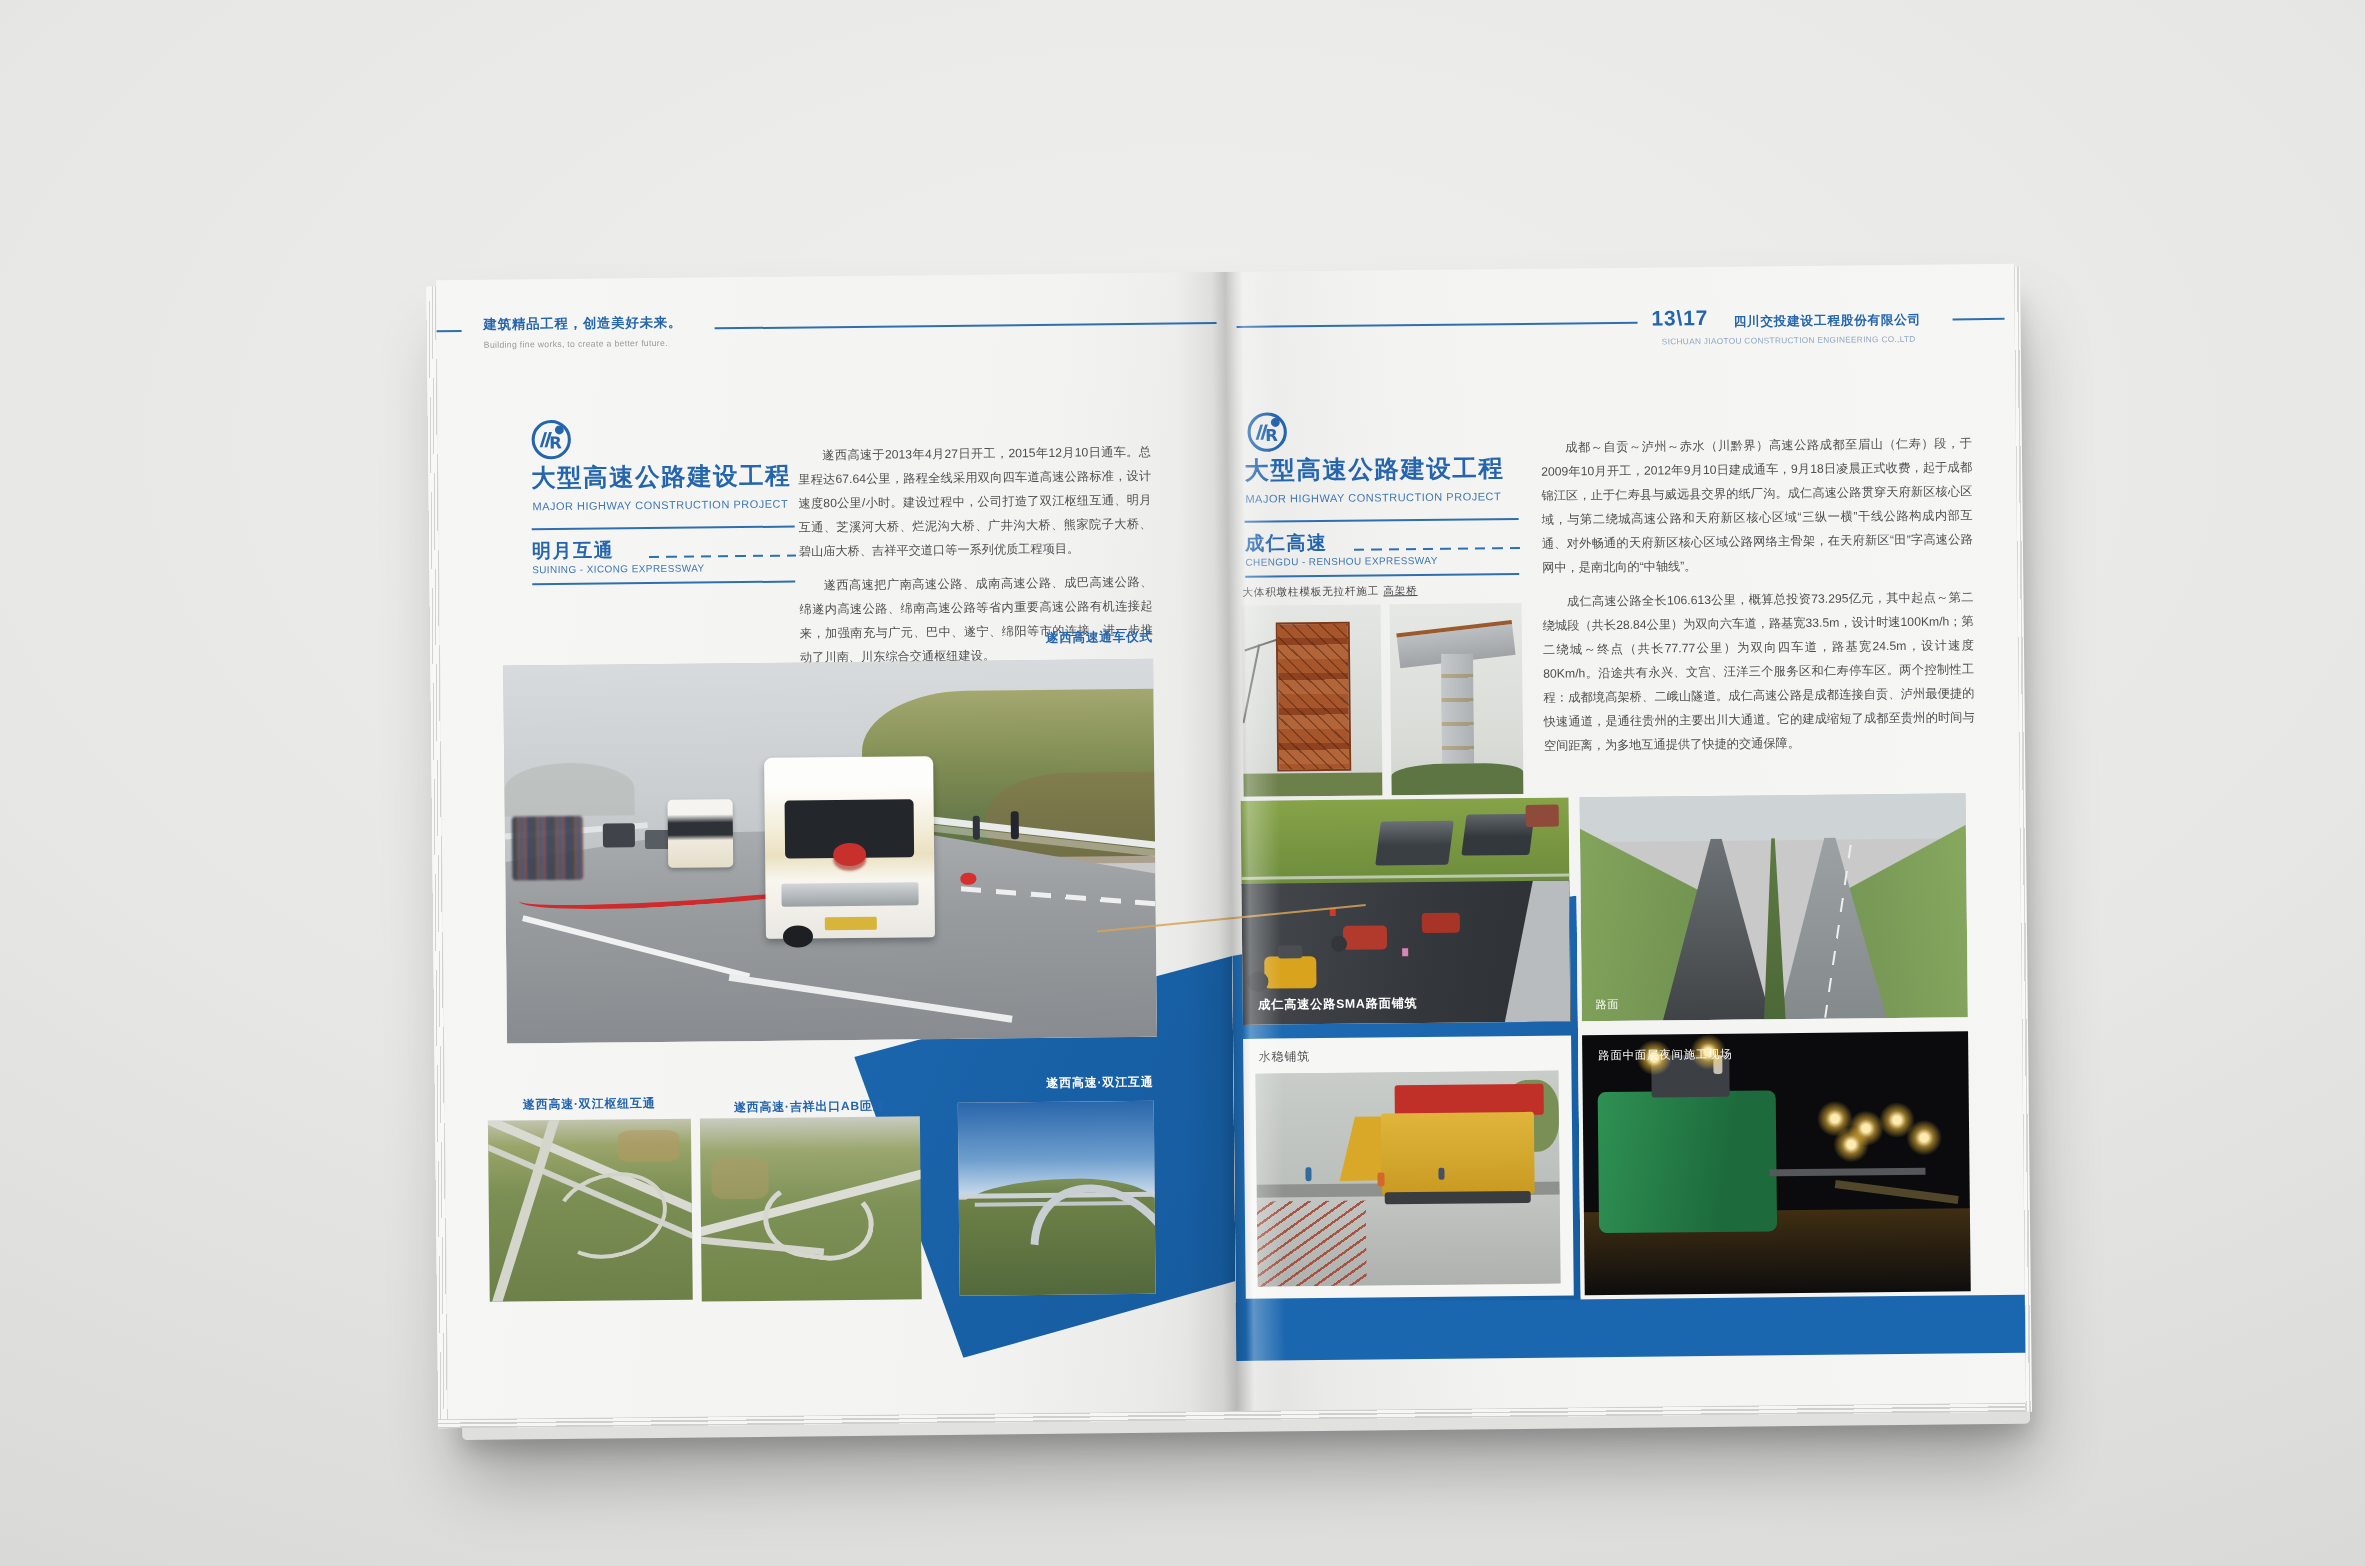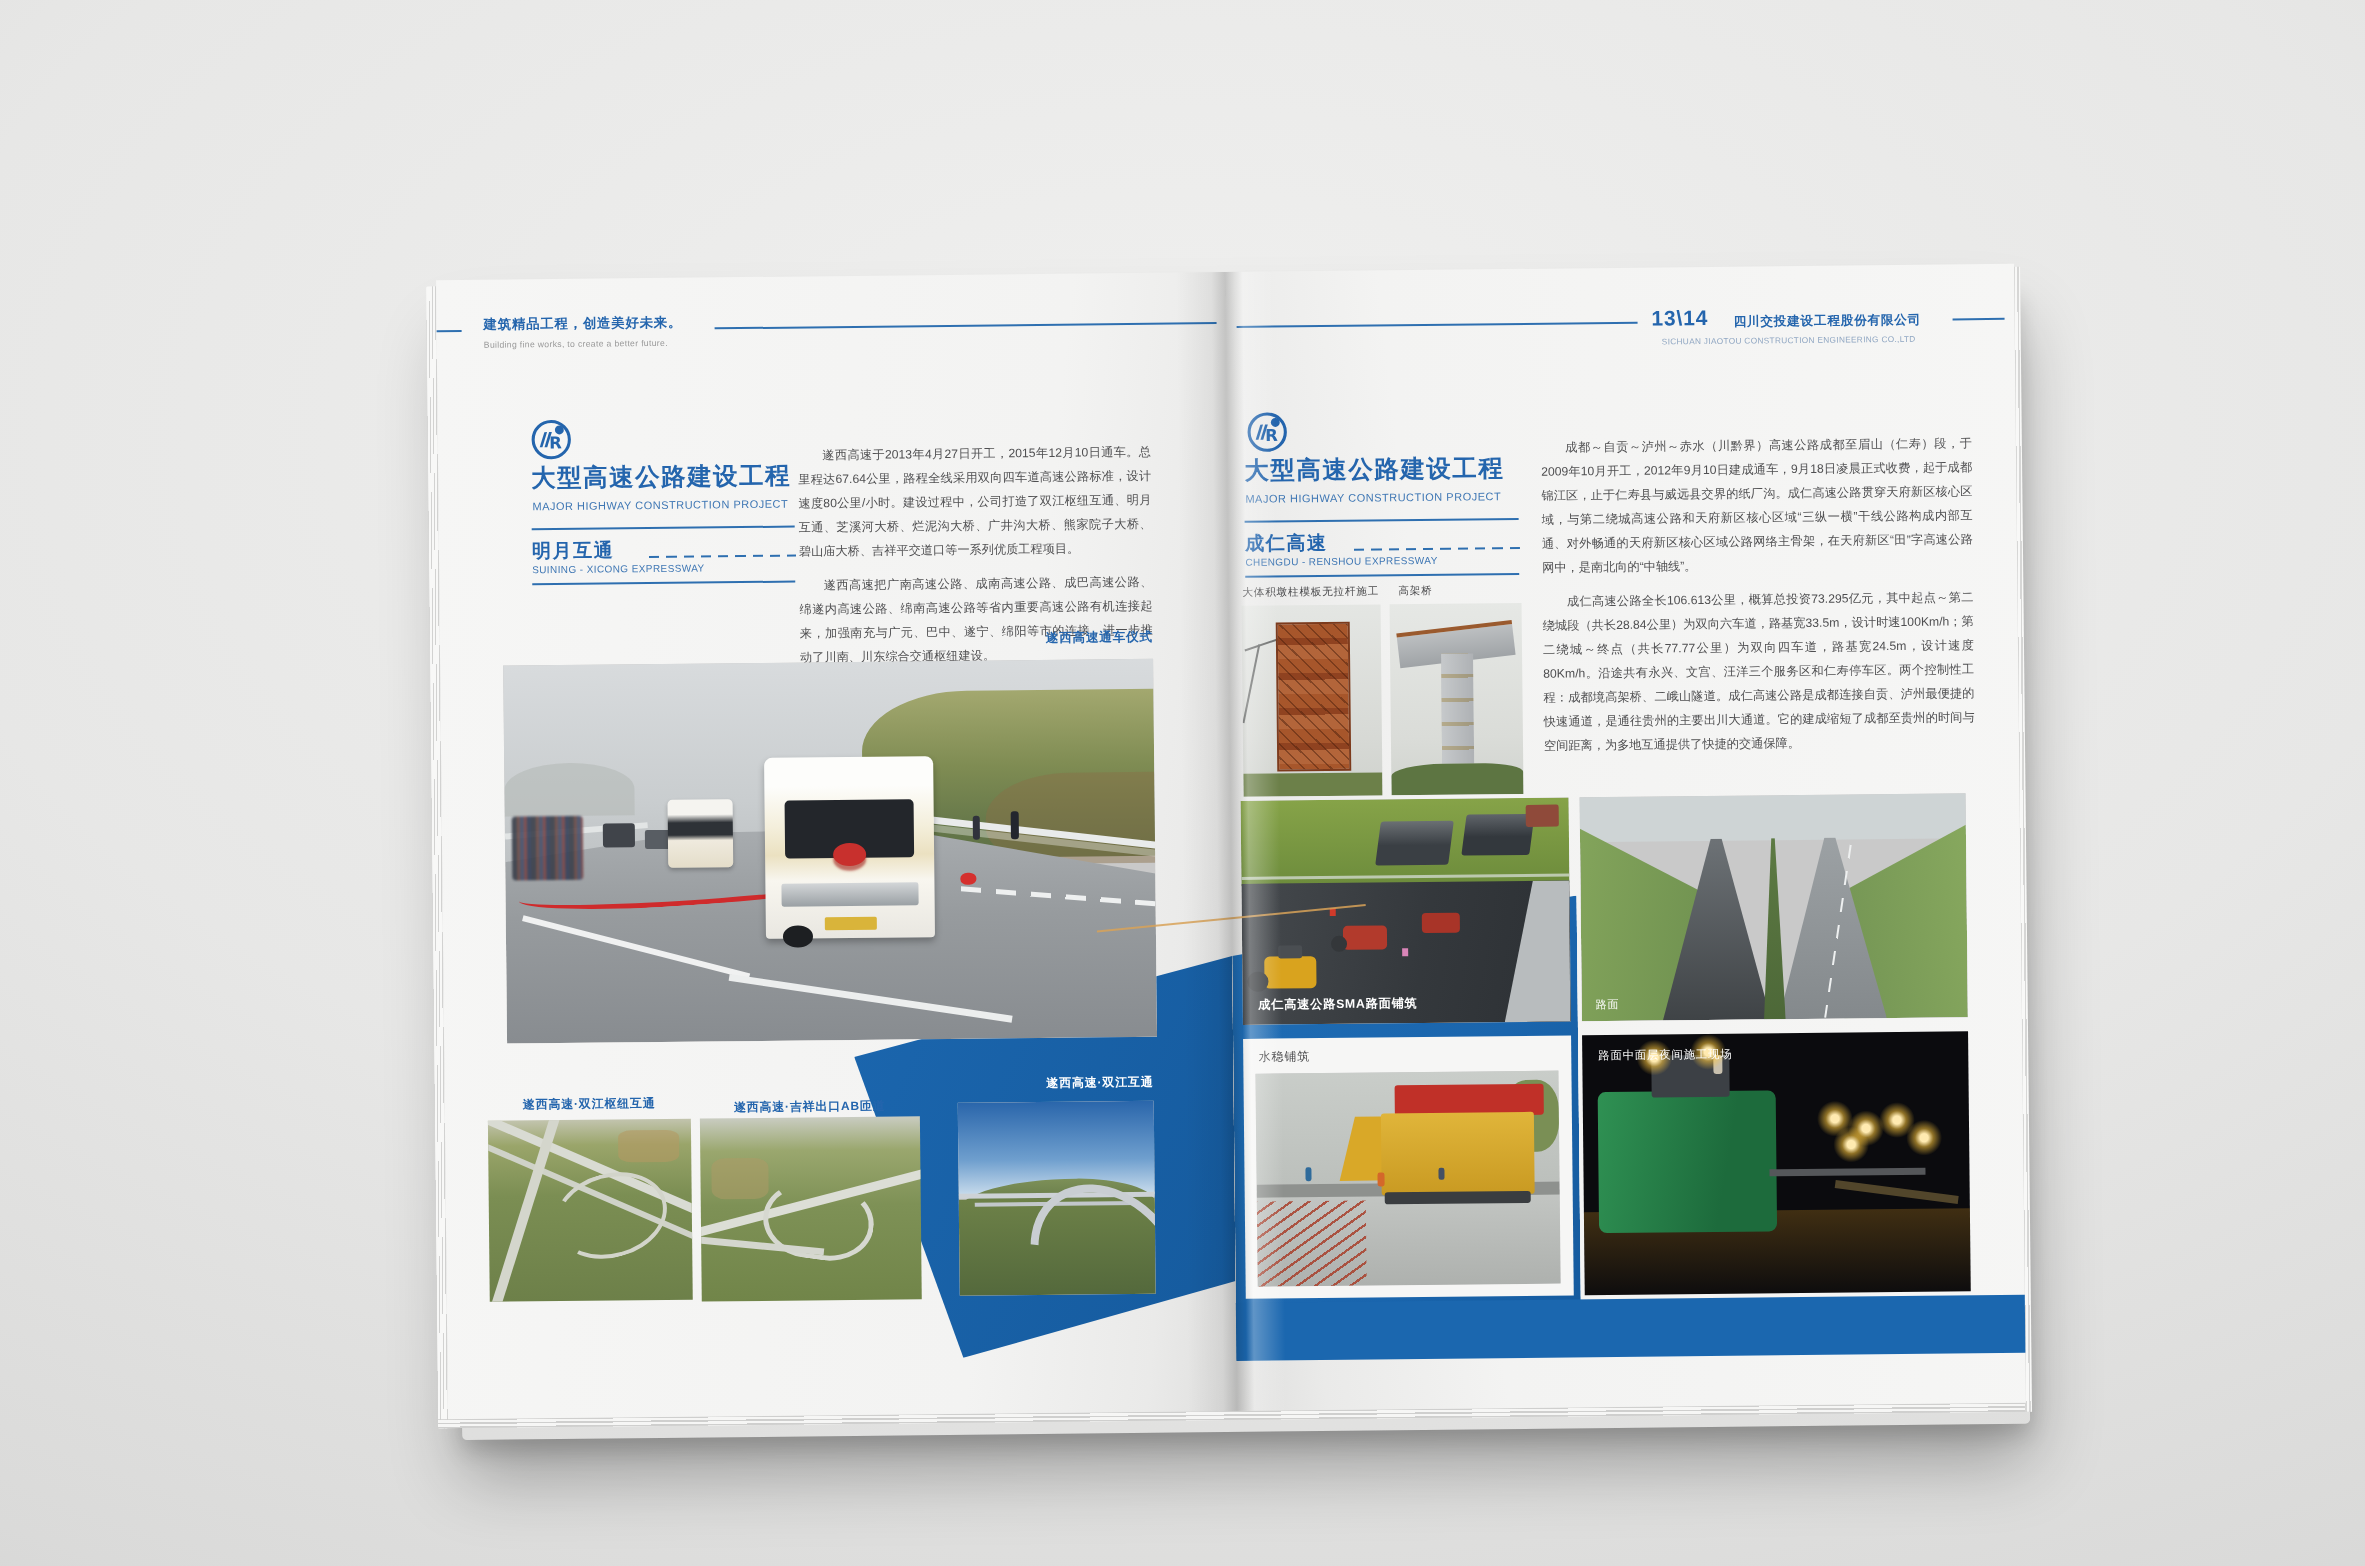--- a/index.html
+++ b/index.html
@@ -261,42 +261,42 @@
       <div class="curve"></div>
     </div>
   </div>
 
   <div class="page right">
 
     <div class="blue-panel-right"></div>
     <div class="blue-bar-right"></div>
 
     <div class="hline" style="left:11px;top:54px;width:401px;"></div>
-    <div style="position:absolute;left:426px;top:39px;font-size:21px;font-weight:bold;color:#2465ad;letter-spacing:0.8px;">13\14</div>
+    <div style="position:absolute;left:426px;top:39px;font-size:21px;font-weight:bold;color:#2465ad;letter-spacing:0.8px;">13\17</div>
     <div style="position:absolute;left:508px;top:47px;font-size:12.6px;font-weight:bold;color:#2465ad;letter-spacing:0.8px;">四川交投建设工程股份有限公司</div>
     <div class="hline" style="left:727px;top:54px;width:52px;"></div>
     <div style="position:absolute;left:436px;top:69px;font-size:8.3px;color:#8fa6c2;letter-spacing:0.3px;">SICHUAN JIAOTOU CONSTRUCTION ENGINEERING CO.,LTD</div>
 
     <svg class="logo" style="left:20px;top:140px;" viewBox="0 0 60 60">
       <circle cx="30" cy="30" r="26.5" fill="none" stroke="#2465ad" stroke-width="4.5"></circle>
       <path d="M13 41 L20 19 L24 19 L17 41 Z" fill="#2465ad"></path>
       <path d="M20 41 L27 19 L31 19 L24 41 Z" fill="#2465ad"></path>
       <text x="27" y="43" font-size="24" font-weight="bold" fill="#2465ad" font-family="DejaVu Sans, sans-serif">R</text>
       <circle cx="42" cy="16" r="6.5" fill="#2465ad"></circle>
     </svg>
     <div class="sec-title" style="left:17.3px;top:183px;">大型高速公路建设工程</div>
     <div class="sec-title-en" style="left:18px;top:221px;">MAJOR HIGHWAY CONSTRUCTION PROJECT</div>
     <div class="hline" style="left:17.3px;top:249px;width:274px;height:2.4px;"></div>
     <div class="sec-sub" style="left:17.3px;top:259px;">成仁高速</div>
     <div class="dashline" style="left:126px;top:278px;width:166px;"></div>
     <div class="sec-sub-en" style="left:17.3px;top:285px;">CHENGDU - RENSHOU EXPRESSWAY</div>
     <div class="hline" style="left:17.3px;top:304px;width:274px;height:2.4px;"></div>
 
     <div class="thumb-label" style="left:14px;top:314px;">大体积墩柱模板无拉杆施工</div>
-    <div class="thumb-label" style="left:170px;top:314px;">高架桥</div>
+    <div class="thumb-label" style="left:155px;top:314px;text-decoration:underline;">高架桥</div>
     <div class="ph thA" style="left:12.6px;top:334px;width:139px;height:191px;">
       <div class="crane"></div>
       <div class="cranearm"></div>
       <div class="tower"></div>
       <div class="grass"></div>
     </div>
     <div class="ph thB" style="left:161px;top:334px;width:132px;height:191px;">
       <div class="cap"></div>
       <div class="pier"></div>
       <div class="bush"></div>

